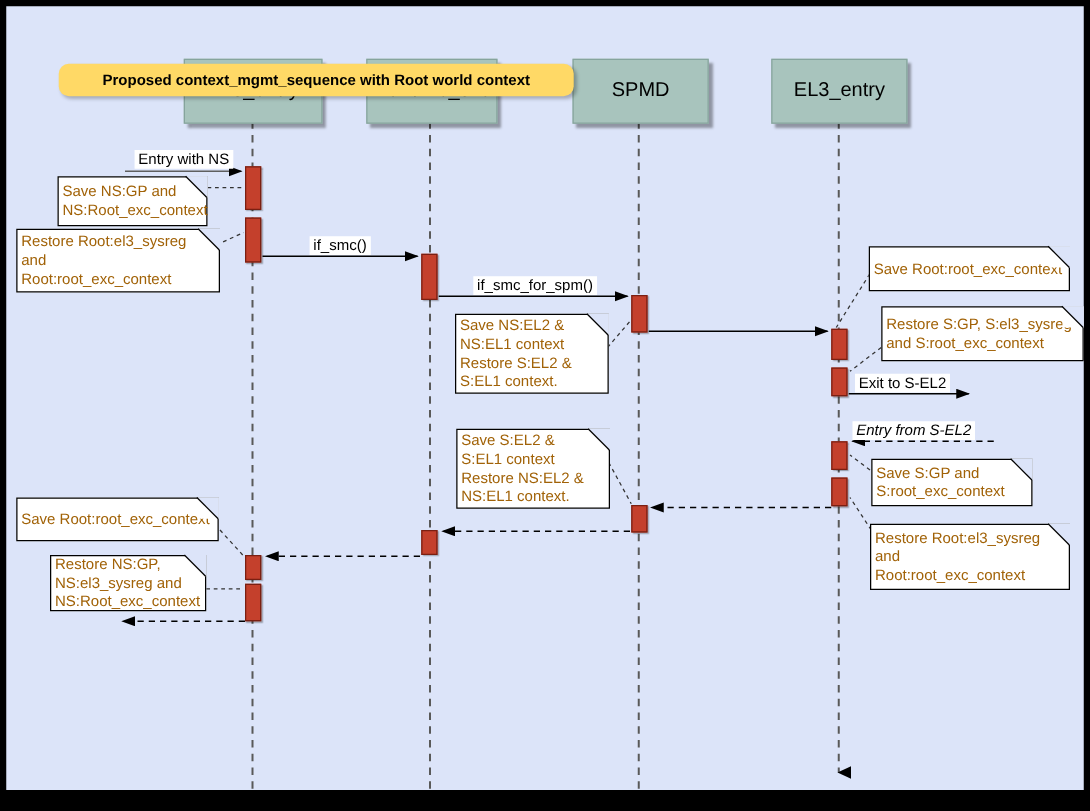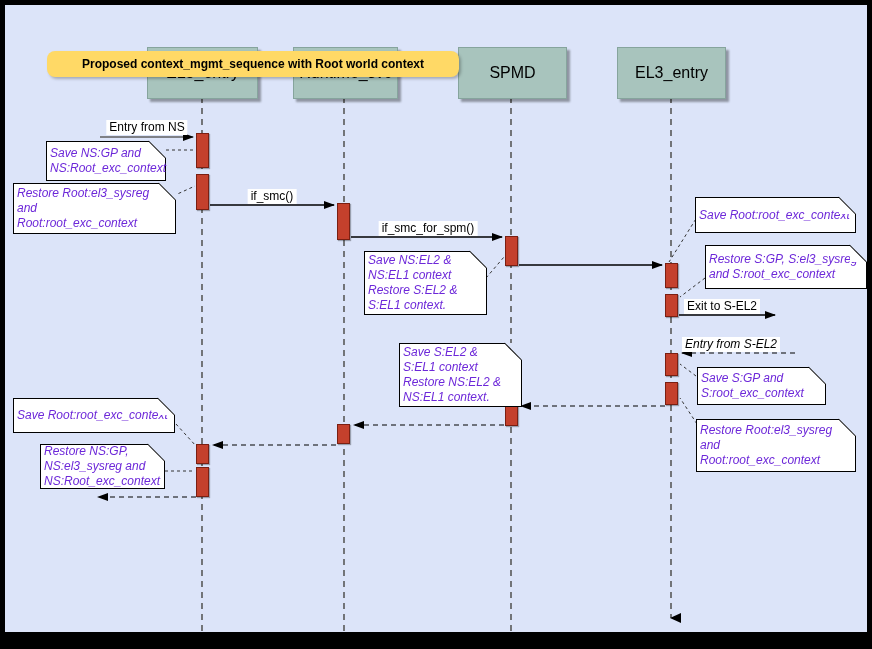--- a/index.html
+++ b/index.html
@@ -23,21 +23,21 @@
   .act-bar{
     position:absolute;width:13px;z-index:2;
     background:#c4402c;border:1px solid #7a1f12;box-sizing:border-box;
     box-shadow:1px 1px 1px rgba(0,0,0,0.3);
   }
   .note{
     position:absolute;z-index:3;background:#fff;border:1px solid #000;box-sizing:border-box;
     display:flex;align-items:center;
   }
   .note-text{
-    font-size:12px;line-height:15px;color:#6d28d9;white-space:pre;padding-left:3px;font-style:italic;
+    font-size:12px;line-height:15px;color:#a16207;white-space:pre;padding-left:3px;
   }
   .note .fold{
     position:absolute;top:-1px;right:-1px;width:0;height:0;z-index:2;
     border-style:solid;border-width:0 17px 17px 0;
     border-color:#dce4f9 #dce4f9 #fff #fff;
   }
   .note .fold-line{
     position:absolute;top:7px;right:-4px;width:24px;height:0;z-index:3;
     border-top:1px solid #000;transform:rotate(45deg);
   }
@@ -120,21 +120,21 @@
   <div class="act-bar" style="left:505px;top:236px;height:30px;"></div>
   <div class="act-bar" style="left:665px;top:263px;height:25px;"></div>
   <div class="act-bar" style="left:665px;top:294px;height:23px;"></div>
   <div class="act-bar" style="left:665px;top:353px;height:23px;"></div>
   <div class="act-bar" style="left:665px;top:382px;height:23px;"></div>
   <div class="act-bar" style="left:505px;top:404px;height:22px;"></div>
   <div class="act-bar" style="left:337px;top:424px;height:20px;"></div>
   <div class="act-bar" style="left:196px;top:444px;height:20px;"></div>
   <div class="act-bar" style="left:196px;top:467px;height:30px;"></div>
 
-  <div class="msg-label" style="left:147px;top:120px;">Entry from NS</div>
+  <div class="msg-label" style="left:147px;top:120px;">Entry with NS</div>
   <div class="msg-label" style="left:272px;top:189px;">if_smc()</div>
   <div class="msg-label" style="left:428px;top:221px;">if_smc_for_spm()</div>
   <div class="msg-label" style="left:722px;top:299px;">Exit to S-EL2</div>
   <div class="msg-label" style="left:731px;top:337px;font-style:italic;">Entry from S-EL2</div>
 
   <div class="note" style="left:46px;top:141px;width:120px;height:40px;">
     <span class="fold"></span>
     <span class="fold-line"></span>
     <span class="note-text">Save NS:GP and
 NS:Root_exc_context</span>
@@ -171,21 +171,21 @@
     <span class="note-text">Save S:GP and
 S:root_exc_context</span>
   </div>
   <div class="note" style="left:696px;top:419px;width:160px;height:53px;">
     <span class="fold"></span>
     <span class="fold-line"></span>
     <span class="note-text">Restore Root:el3_sysreg
 and
 Root:root_exc_context</span>
   </div>
-  <div class="note" style="left:365px;top:343px;width:123px;height:64px;margin-left:34px;">
+  <div class="note" style="left:365px;top:343px;width:123px;height:64px;">
     <span class="fold"></span>
     <span class="fold-line"></span>
     <span class="note-text">Save S:EL2 &amp;
 S:EL1 context
 Restore NS:EL2 &amp;
 NS:EL1 context.</span>
   </div>
   <div class="note" style="left:13px;top:398px;width:162px;height:35px;">
     <span class="fold"></span>
     <span class="fold-line"></span>

